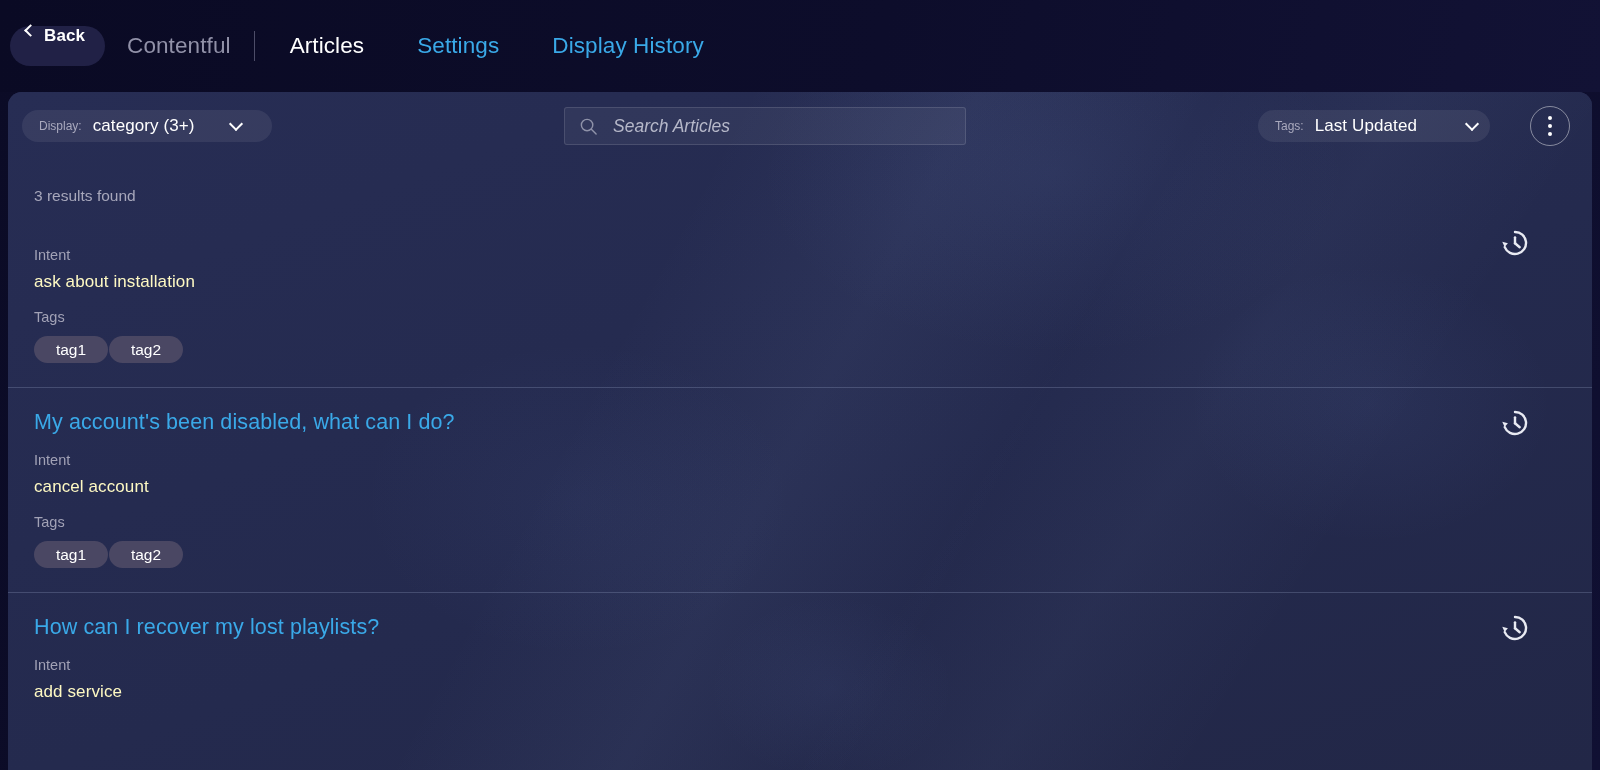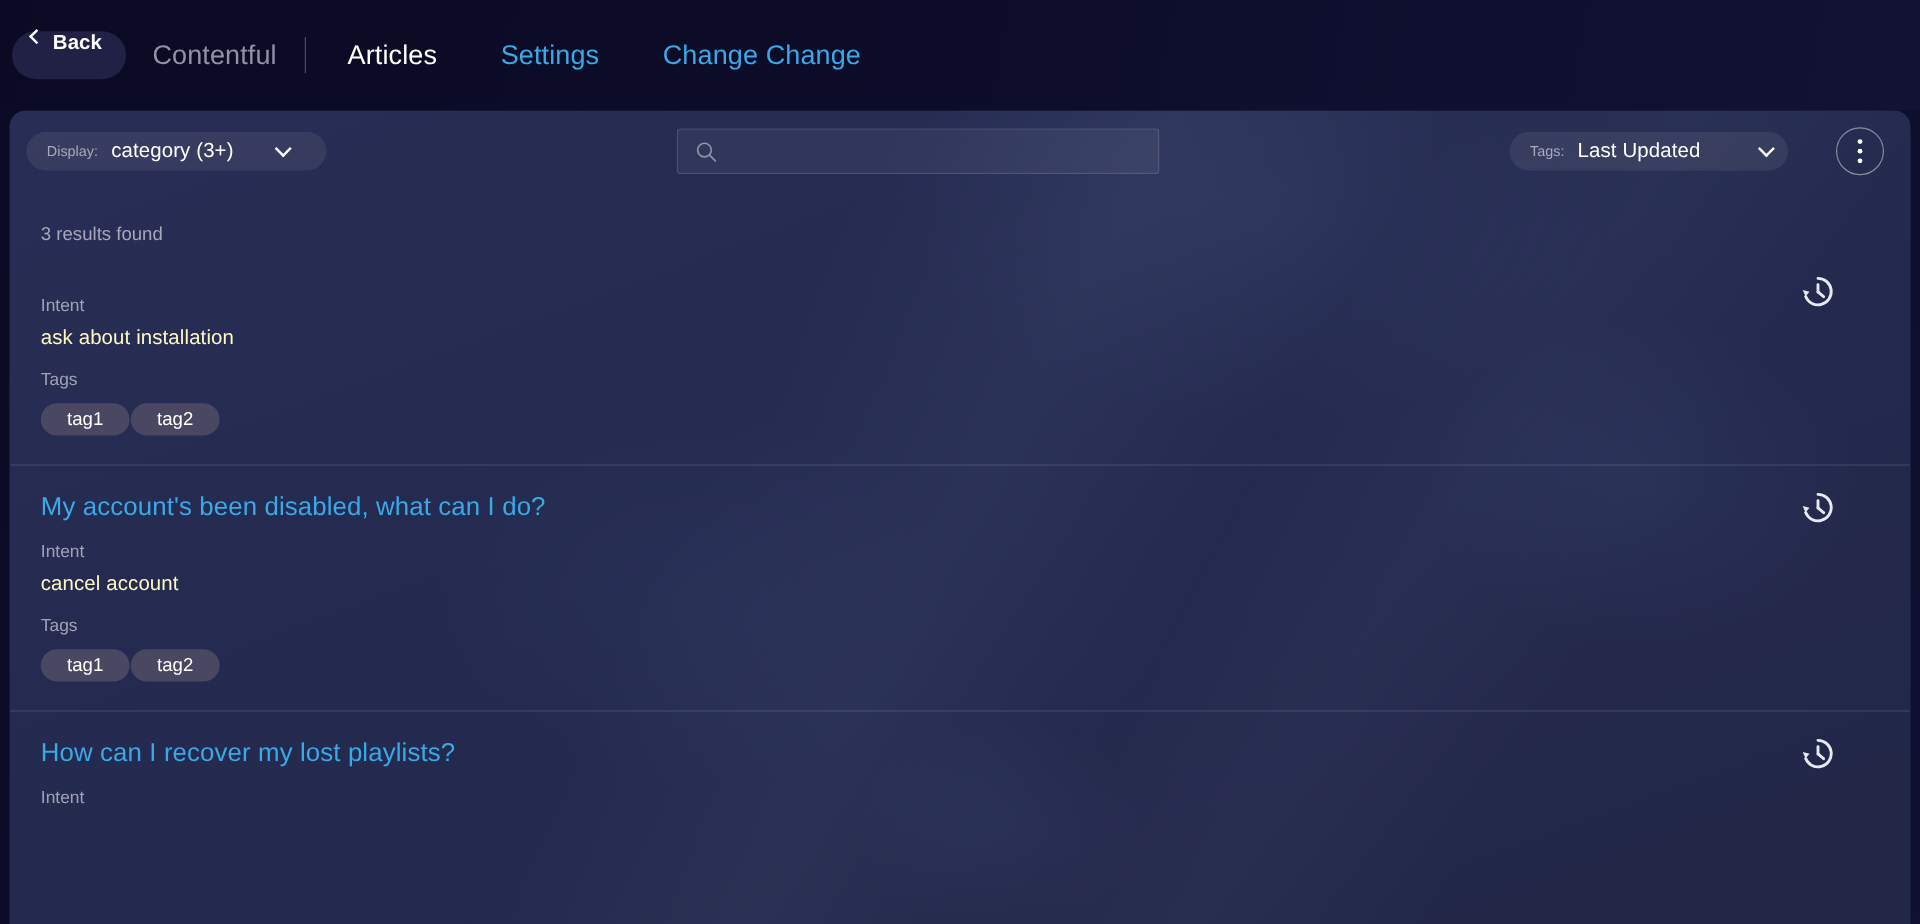--- a/index.html
+++ b/index.html
@@ -255,41 +255,42 @@
 <div class="topnav">
   <div class="back-btn">
     <span class="chev"></span>
     <span class="back-label">Back</span>
   </div>
   <div class="brand">Contentful</div>
   <div class="nav-divider"></div>
   <div class="nav-tabs">
     <div class="nav-tab active">Articles</div>
     <div class="nav-tab link">Settings</div>
-    <div class="nav-tab link">Change Change</div>
+    <div class="nav-tab link">Display History</div>
   </div>
 </div>
 
 <div class="panel">
   <div class="panel-tex"></div>
   <div class="panel-inner">
 
     <div class="toolbar">
 
       <div class="pill-select" id="display-select">
         <span class="pill-label">Display:</span>
         <span class="pill-value">category (3+)</span>
         <span class="pill-chev"></span>
       </div>
 
       <div class="search-wrap">
         <svg width="19" height="19" viewBox="0 0 20 20">
           <circle cx="8.5" cy="8.5" r="6" fill="none" stroke="#c9cbd9" stroke-width="1.5"></circle>
           <line x1="13" y1="13" x2="18" y2="18" stroke="#c9cbd9" stroke-width="1.5" stroke-linecap="round"></line>
         </svg>
+        <input class="search-input" type="text" placeholder="Search Articles" style="">
       </div>
 
       <div class="pill-select" id="sort-select">
         <span class="pill-label">Tags:</span>
         <span class="pill-value">Last Updated</span>
         <span class="pill-chev"></span>
       </div>
 
       <div class="kebab-btn">
         <i></i>
@@ -335,20 +336,21 @@
             <path d="M4.7 14.9 L3.0 11.1 L7.0 12.1 Z" fill="#e8eaf2"></path>
             <line x1="12" y1="8" x2="12" y2="12.2" stroke="#e8eaf2" stroke-width="1.7" stroke-linecap="round"></line>
             <line x1="12" y1="12.2" x2="15.3" y2="15" stroke="#e8eaf2" stroke-width="1.7" stroke-linecap="round"></line>
           </svg>
         </div>
       </div>
 
       <div class="result-card">
         <div class="result-title">How can I recover my lost playlists?</div>
         <div class="field-label">Intent</div>
+        <div class="field-value">add service</div>
         <div class="history-btn">
           <svg width="34" height="34" viewBox="0 0 24 24">
             <path d="M12 4.2a7.8 7.8 0 1 1-7.25 10.7" fill="none" stroke="#e8eaf2" stroke-width="1.7" stroke-linecap="round"></path>
             <path d="M4.7 14.9 L3.0 11.1 L7.0 12.1 Z" fill="#e8eaf2"></path>
             <line x1="12" y1="8" x2="12" y2="12.2" stroke="#e8eaf2" stroke-width="1.7" stroke-linecap="round"></line>
             <line x1="12" y1="12.2" x2="15.3" y2="15" stroke="#e8eaf2" stroke-width="1.7" stroke-linecap="round"></line>
           </svg>
         </div>
       </div>
 

